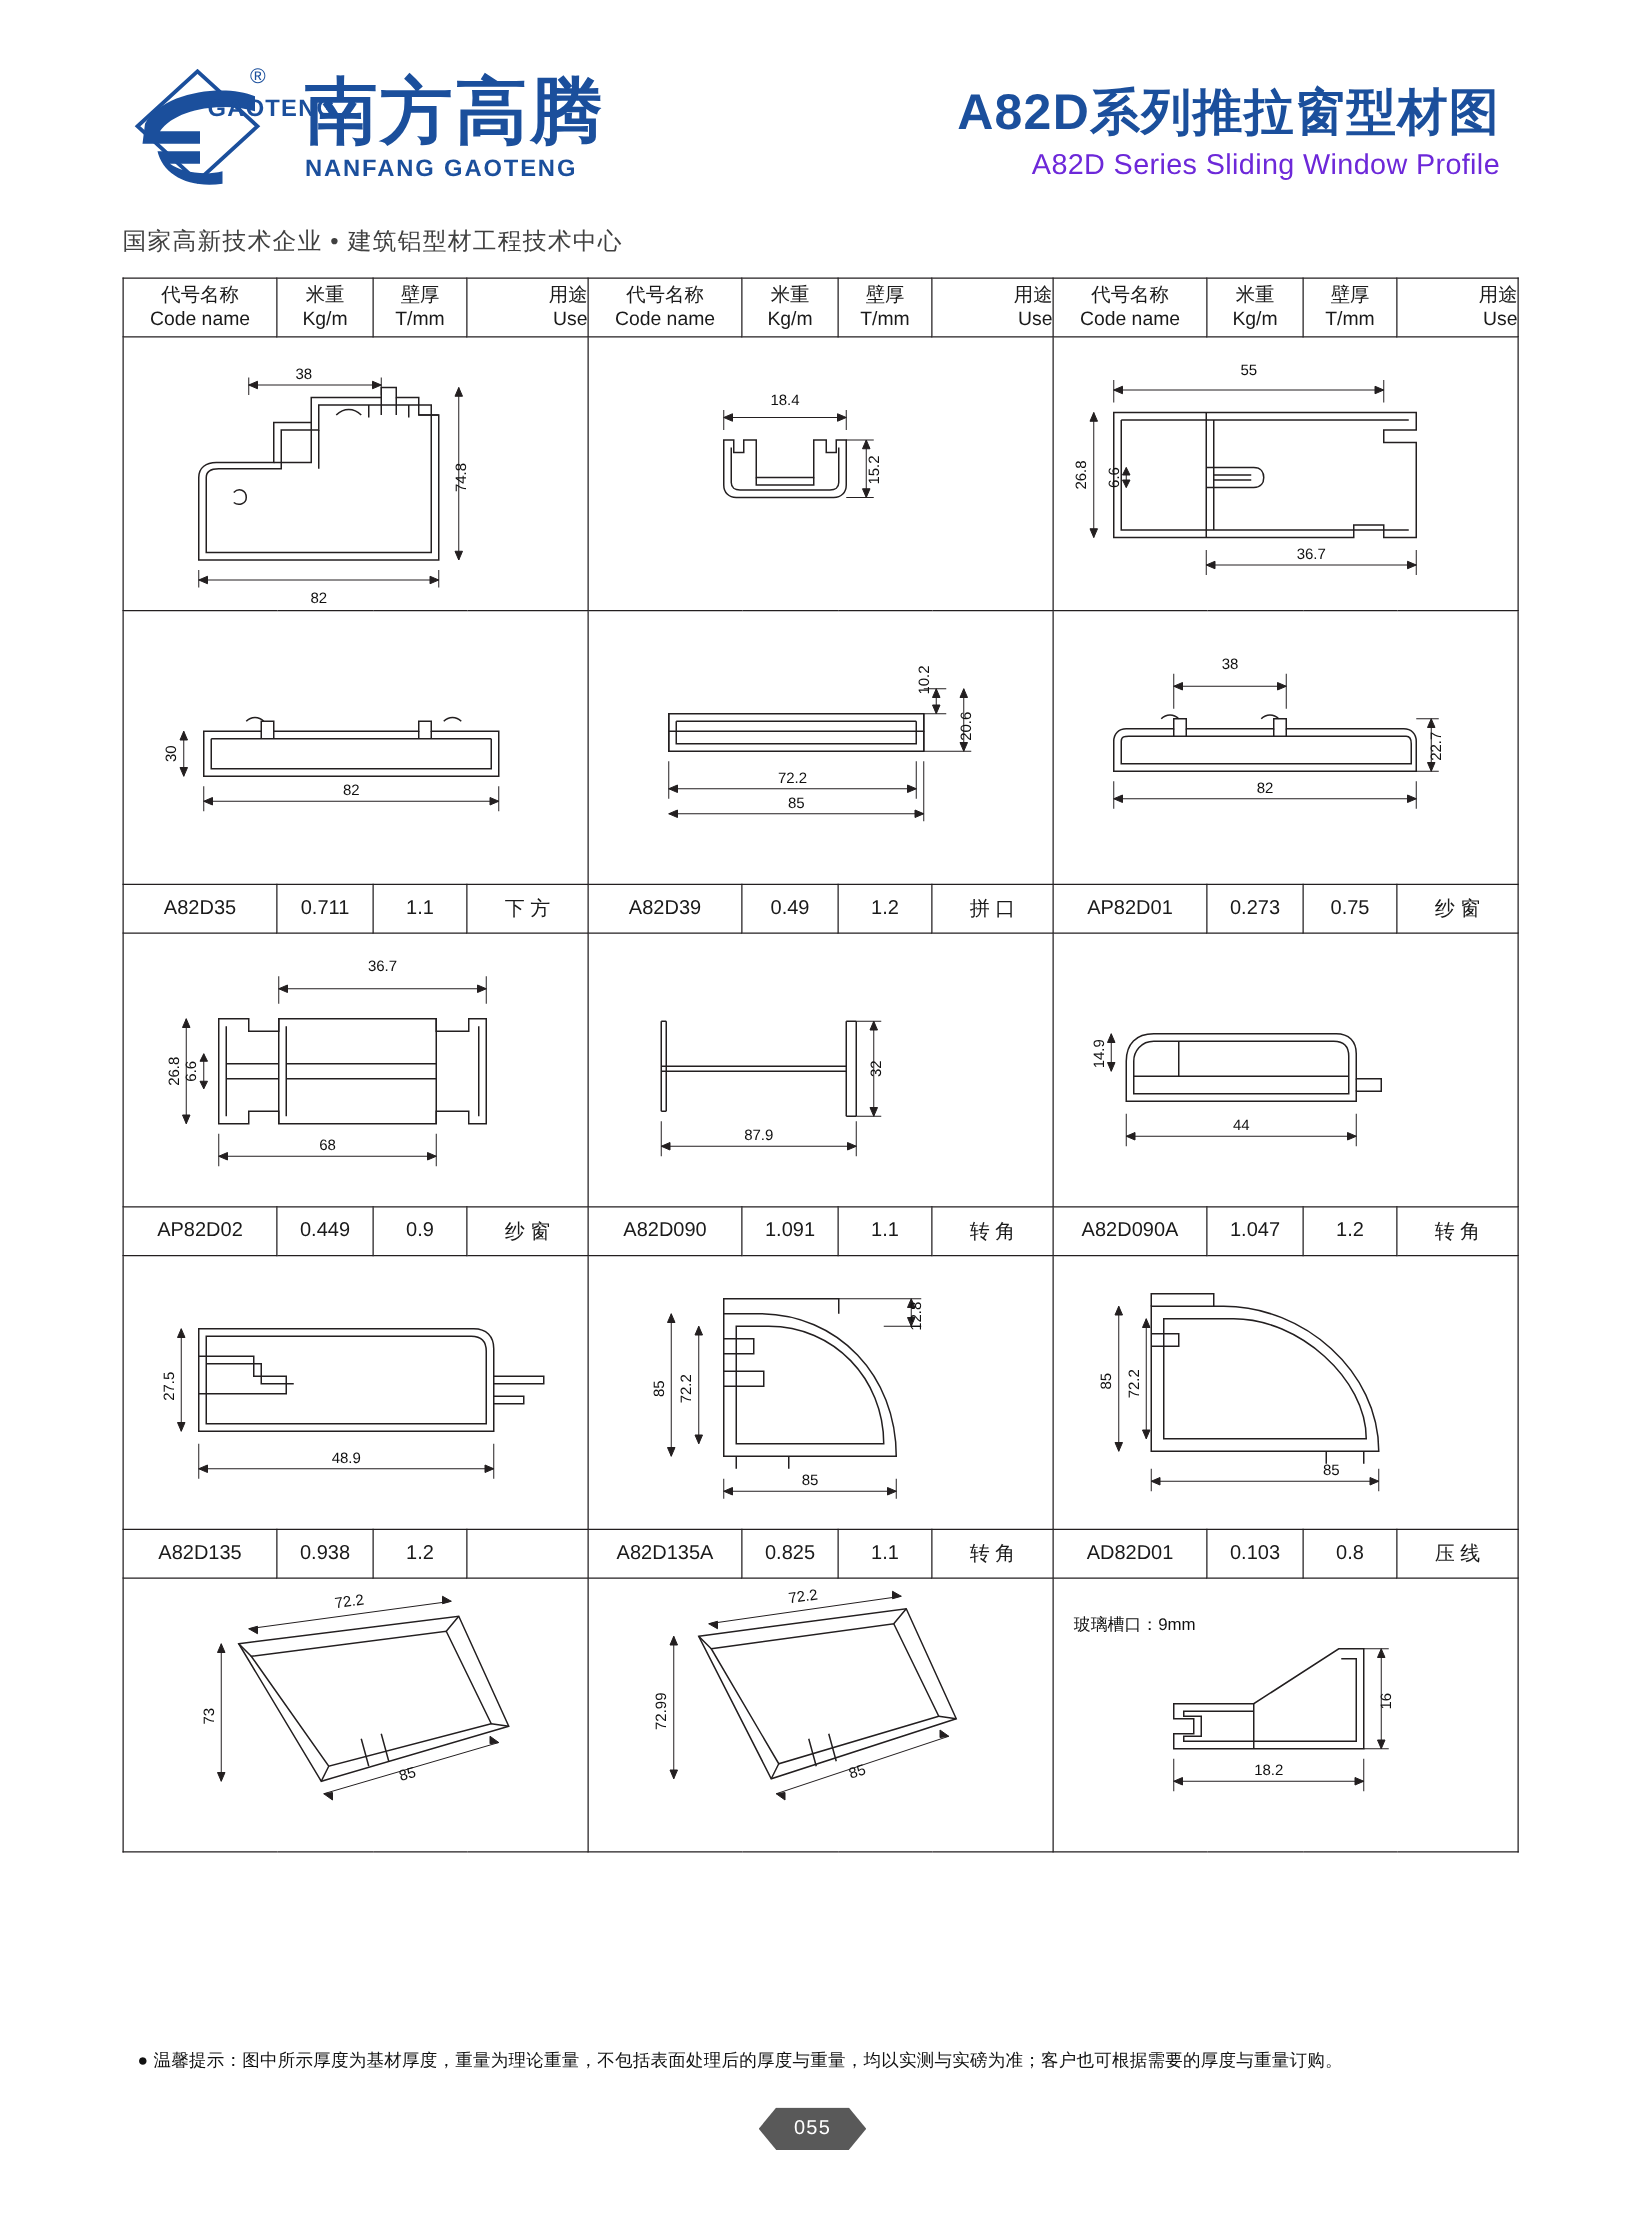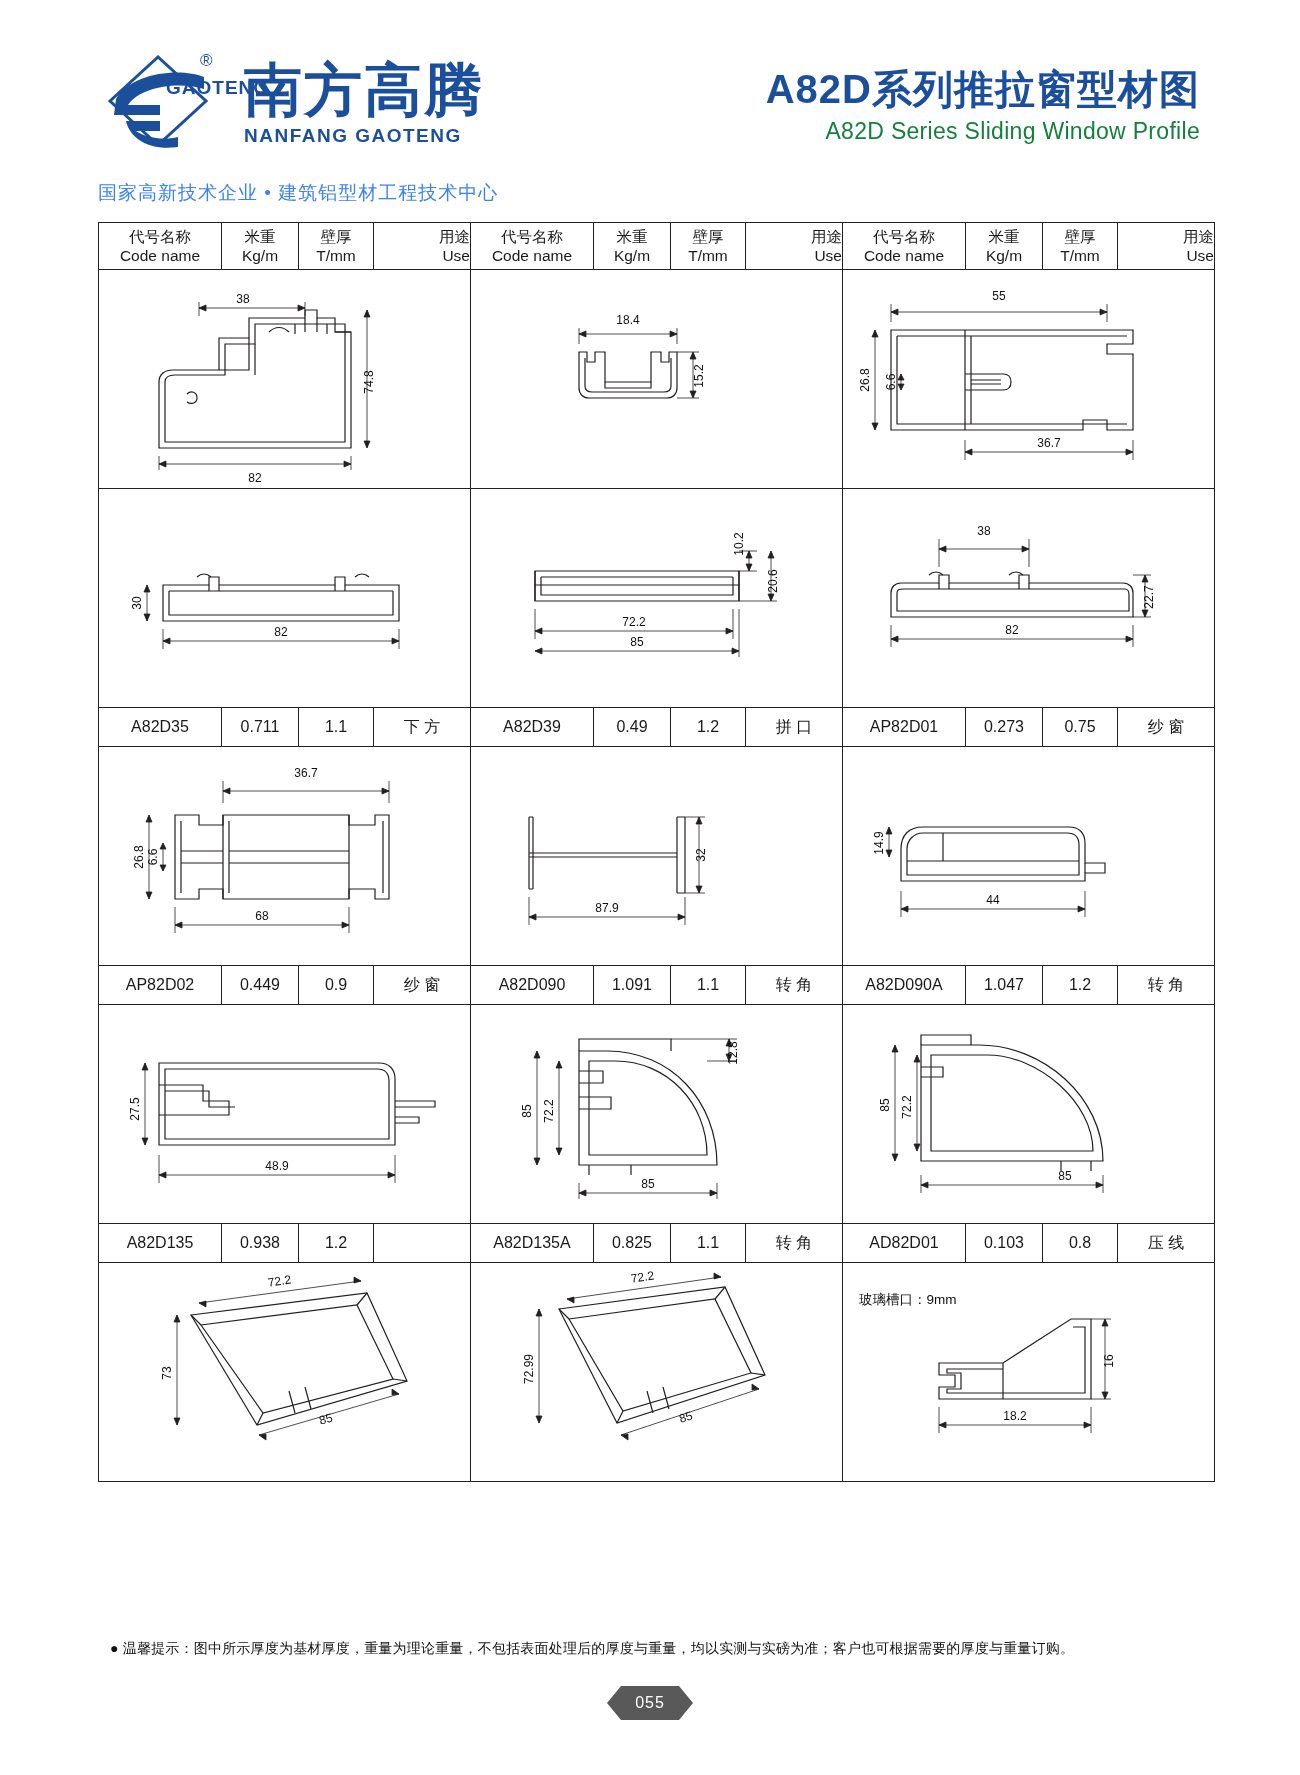--- a/index.html
+++ b/index.html
@@ -15,23 +15,23 @@
 
   
   .header{position:relative;height:175px;}
   .logo-wrap{position:absolute;left:100px;top:55px;display:flex;align-items:flex-start;}
   .logo-mark{position:relative;width:118px;height:92px;}
   .logo-mark svg{display:block;}
   .logo-reg{position:absolute;left:100px;top:-4px;font-size:17px;color:#1b4f9c;}
   .logo-cn{font-size:58px;font-weight:bold;color:#1b4f9c;letter-spacing:2px;line-height:1;margin-top:6px;}
   .logo-en{font-size:19px;font-weight:bold;color:#1b4f9c;letter-spacing:1.5px;margin-top:6px;}
   .logo-gt{position:absolute;left:66px;top:22px;font-size:19px;font-weight:bold;color:#1b4f9c;letter-spacing:1px;}
-  .tagline{position:absolute;left:98px;top:180px;font-size:19px;color:#3b82f6;letter-spacing:1px;}
+  .tagline{position:absolute;left:98px;top:180px;font-size:19px;color:#404040;letter-spacing:1px;}
   .title-cn{position:absolute;right:100px;top:62px;font-size:40px;font-weight:bold;color:#1b4f9c;letter-spacing:1px;}
-  .title-en{position:absolute;right:100px;top:118px;font-size:23px;color:#15803d;letter-spacing:0.3px;}
+  .title-en{position:absolute;right:100px;top:118px;font-size:23px;color:#6d28d9;letter-spacing:0.3px;}
 
   
   .table-wrap{position:absolute;left:98px;top:222px;width:1104px;}
   table.main{border-collapse:collapse;width:1104px;table-layout:fixed;}
   table.main td{border:1px solid #231f20;padding:0;text-align:center;vertical-align:middle;}
   .hdr td{height:46px;font-size:15.5px;line-height:1.25;}
   .hdr .c1{width:122px;border-radius:13px;}
   .hdr .c2{width:76px;}
   .hdr .c3{width:74px;}
   .hdr .c4{width:96px;text-align:right;}

